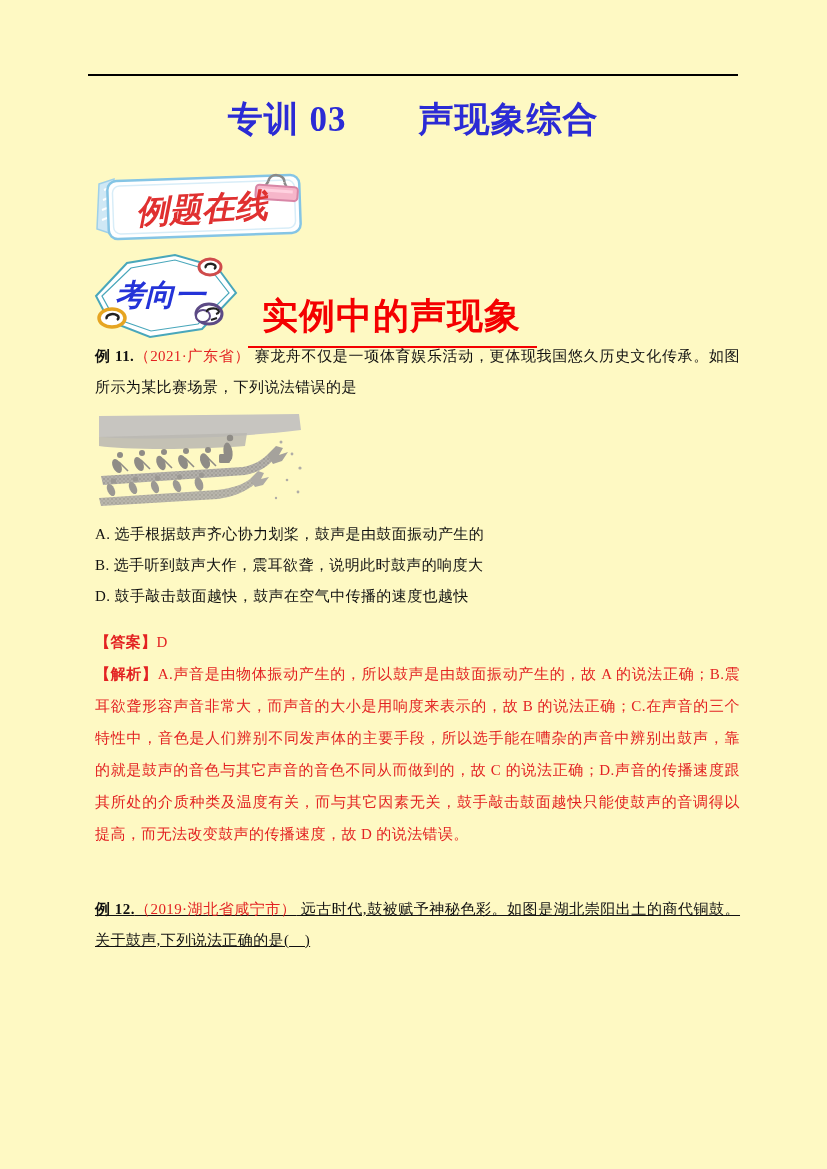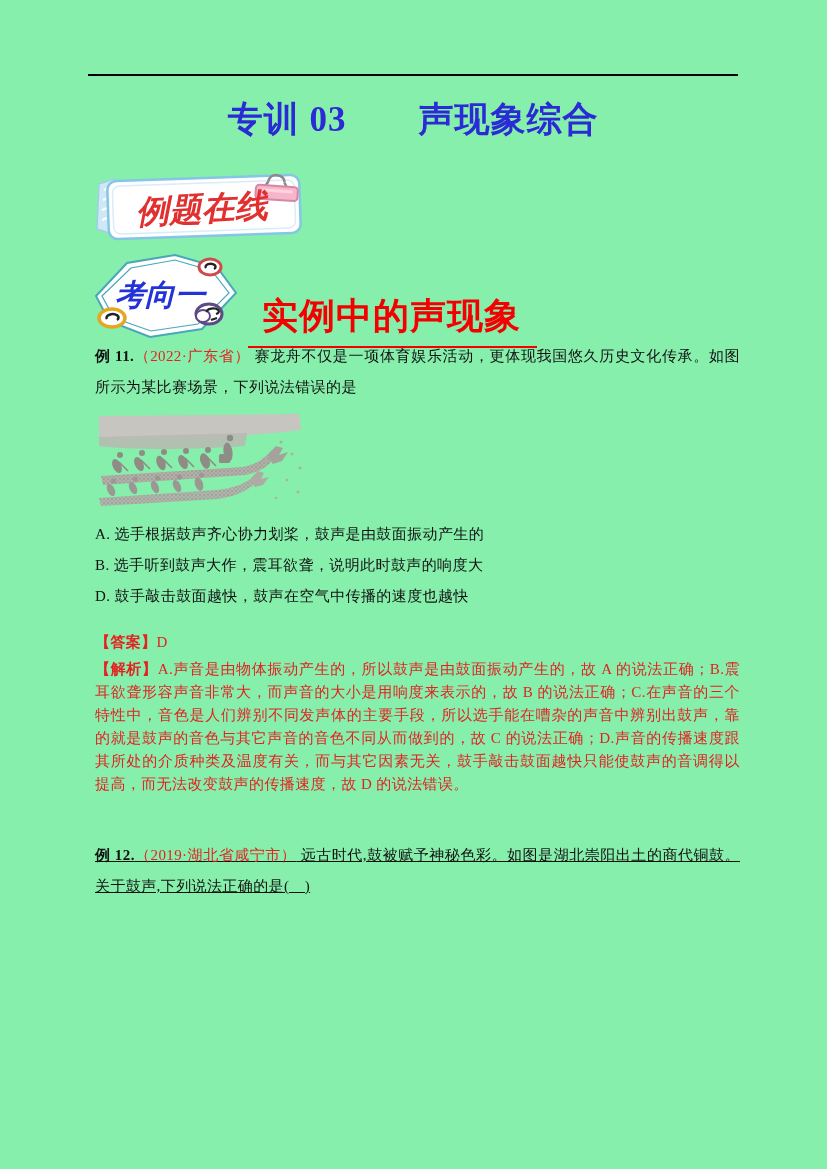--- a/index.html
+++ b/index.html
@@ -1,20 +1,20 @@
 <!DOCTYPE html>
 <html><head>
 <meta charset="utf-8">
 <style>
   html, body { margin: 0; padding: 0; background: #ffffff; }
   .page {
     position: relative;
     width: 827px;
     height: 1169px;
-    background: #86efac;
+    background: #fef9c3;
     font-family: "Liberation Serif", "DejaVu Serif", serif;
     color: #111111;
     overflow: hidden;
   }
   .top-rule {
     position: absolute;
     left: 88px; top: 74px;
     width: 650px; height: 2px;
     background: #000000;
   }
@@ -48,21 +48,21 @@
   .para {
     margin: 0;
     font-size: 15px;
     line-height: 31px;
     text-align: justify;
     letter-spacing: 0.4px;
   }
   .bold { font-weight: bold; }
   .red { color: #e32222; }
   .red-text { color: #e32222; }
-  .analysis { line-height: 23px; }
+  .analysis { line-height: 32px; }
   .figure-wrap {
     margin: 7px 0 9px 0;
     width: 212px; height: 100px;
   }
   .options .para { text-align: left; }
   .answer-block { margin-top: 15px; }
   .q12-block { margin-top: 44px; text-decoration: underline; }
 </style>
 </head>
 <body>
@@ -112,21 +112,21 @@
         <path d="M-2,-2 a6,3 0 1 1 9,2 M2,6 l6,-2" fill="none" stroke="#222222" stroke-width="2.2"></path>
       </g>
       <text x="70" y="55" text-anchor="middle" font-size="30" font-style="italic" font-weight="bold" fill="#2433d8">考向一</text>
     </svg>
   </div>
 
   <div class="section-heading">实例中的声现象</div>
 
   <div class="content">
 
-    <p class="para"><span class="bold">例 11.</span><span class="red">（2022·广东省）</span><span> 赛龙舟不仅是一项体育娱乐活动，更体现我国悠久历史文化传承。如图所示为某比赛场景，下列说法错误的是</span></p>
+    <p class="para"><span class="bold">例 11.</span><span class="red">（2021·广东省）</span><span> 赛龙舟不仅是一项体育娱乐活动，更体现我国悠久历史文化传承。如图所示为某比赛场景，下列说法错误的是</span></p>
 
     <div class="figure-wrap">
       <svg width="212" height="100" viewBox="0 0 212 100">
         <defs>
           <pattern id="stip" width="4" height="4" patternUnits="userSpaceOnUse">
             <rect width="4" height="4" fill="#b3b0aa"></rect>
             <circle cx="1" cy="1" r="0.8" fill="#8d8a84"></circle>
             <circle cx="3" cy="3" r="0.7" fill="#99958f"></circle>
           </pattern>
         </defs>

